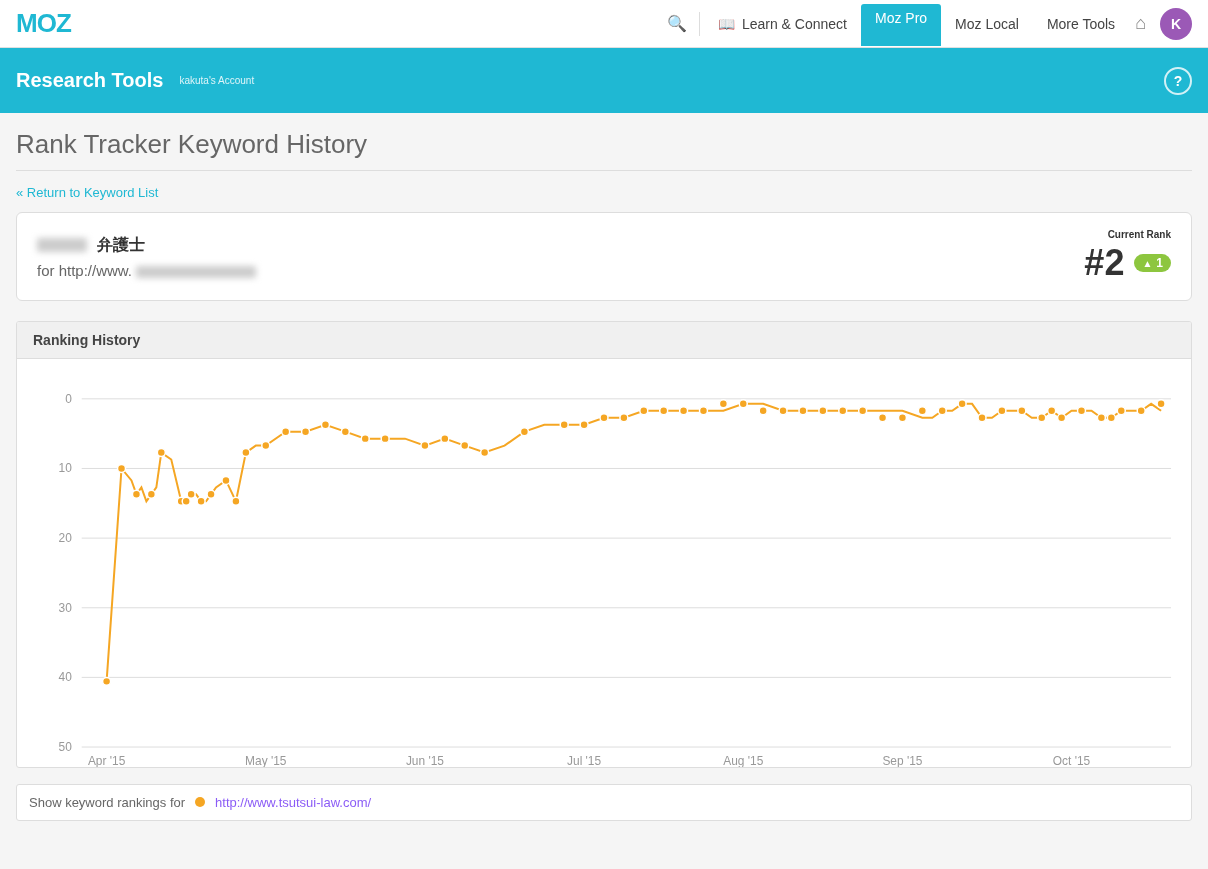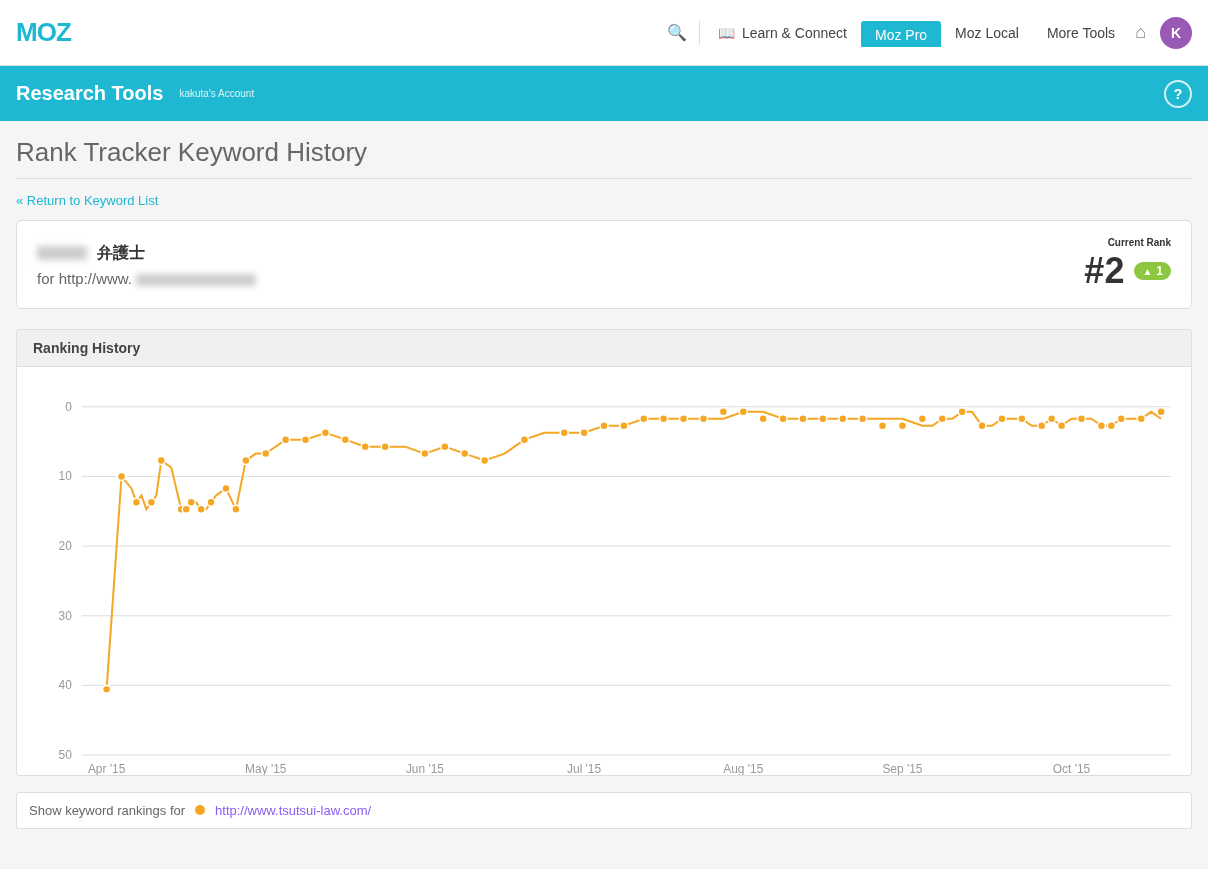--- a/index.html
+++ b/index.html
@@ -2,21 +2,21 @@
 <html><head>
   <meta charset="utf-8">
   <style>
     * { margin: 0; padding: 0; box-sizing: border-box; }
     body { font-family: -apple-system, BlinkMacSystemFont, 'Segoe UI', Arial, sans-serif; background: #f5f5f5; }
 
     
     .top-nav {
       background: #fff;
       border-bottom: 1px solid #e0e0e0;
-      height: 66px;
+      height: 48px;
       display: flex;
       align-items: center;
       padding: 0 16px;
       position: relative;
     }
     .moz-logo {
       font-size: 26px;
       font-weight: 900;
       color: #1fb8d3;
       letter-spacing: -1px;
@@ -29,39 +29,39 @@
       cursor: pointer;
       display: flex;
       align-items: center;
       gap: 6px;
       text-decoration: none;
     }
     .nav-item.active {
       background: #1fb8d3;
       color: #fff;
       border-radius: 3px 3px 0 0;
-      padding-bottom: 4px;
+      padding-bottom: 20px;
       margin-bottom: -2px;
     }
     .nav-divider { width: 1px; height: 24px; background: #ddd; margin: 0 4px; }
     .nav-search-icon { font-size: 16px; color: #888; cursor: pointer; margin-right: 8px; }
     .nav-home-icon { font-size: 18px; color: #888; cursor: pointer; margin: 0 6px; }
     .nav-avatar {
       width: 32px; height: 32px;
       background: #9b59b6;
       border-radius: 50%;
       display: flex; align-items: center; justify-content: center;
       color: #fff; font-size: 14px; font-weight: bold;
       cursor: pointer; margin-left: 8px;
     }
 
     
     .blue-bar {
       background: #1fb8d3;
-      height: 55px;
+      height: 65px;
       display: flex;
       align-items: center;
       padding: 0 16px;
     }
     .blue-bar-title {
       color: #fff;
       font-size: 20px;
       font-weight: 600;
     }
     .blue-bar-account {

